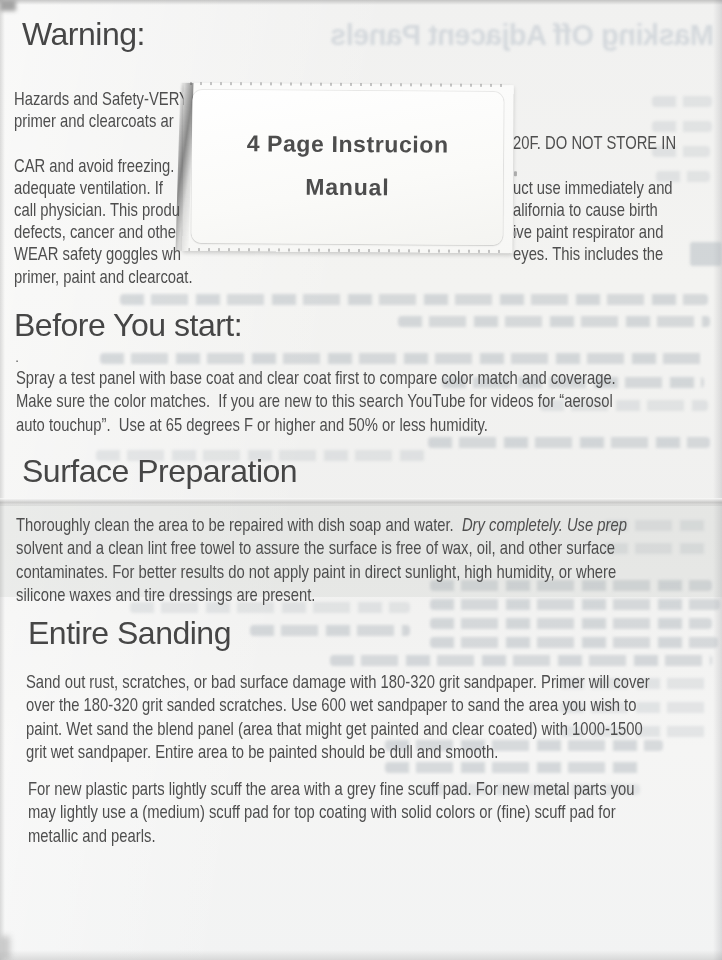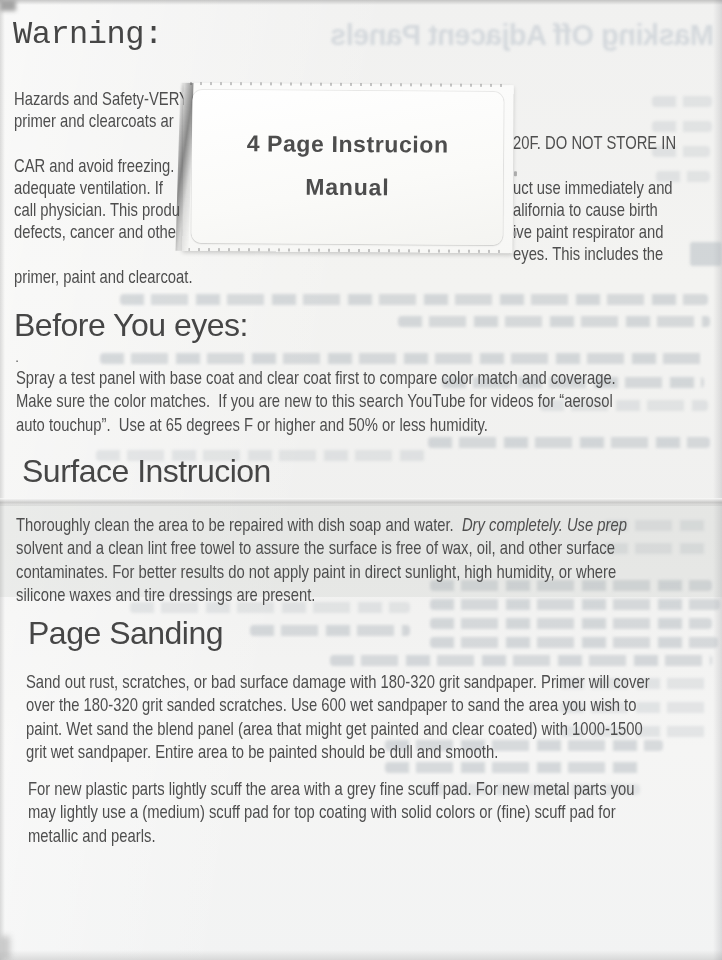--- a/index.html
+++ b/index.html
@@ -109,21 +109,21 @@
   <div class="ghost g-faint" style="left:560px;top:678px;width:150px"></div>
   <div class="ghost g-faint" style="left:560px;top:702px;width:150px"></div>
   <div class="ghost g-faint" style="left:560px;top:726px;width:150px"></div>
   <div class="ghost" style="left:385px;top:740px;width:278px"></div>
   <div class="ghost" style="left:385px;top:762px;width:258px"></div>
   <div class="ghost g-faint" style="left:420px;top:784px;width:220px"></div>
 
   <div class="crease"></div>
   <div class="grayband"></div>
 
-  <div class="h" style="left:13px;top:16px;font-family:Liberation Mono, monospace;">Warning:</div>
+  <div class="h" style="left:22px;top:16px;">Warning:</div>
 
   <div>
     <div class="wrow" style="top:88px">
         <span class="wl"><span class="ct">Hazards and Safety-VERY</span></span>
       </div>
     <div class="wrow" style="top:110px">
         <span class="wl"><span class="ct">primer and clearcoats ar</span></span>
       </div>
     <div class="wrow" style="top:132px">
         <span class="wr"><span class="ct">20F. DO NOT STORE IN</span></span>
@@ -137,58 +137,59 @@
       </div>
     <div class="wrow" style="top:199px">
         <span class="wl"><span class="ct">call physician. This produ</span></span>
         <span class="wr"><span class="ct">alifornia to cause birth</span></span>
       </div>
     <div class="wrow" style="top:221px">
         <span class="wl"><span class="ct">defects, cancer and othe</span></span>
         <span class="wr"><span class="ct">ive paint respirator and</span></span>
       </div>
     <div class="wrow" style="top:243px">
+        <span class="wl"><span class="ct">WEAR safety goggles wh</span></span>
         <span class="wr"><span class="ct">eyes. This includes the</span></span>
       </div>
     <div class="wrow" style="top:266px">
         <span class="wl"><span class="ct">primer, paint and clearcoat.</span></span>
       </div>
   </div>
 
   <div class="liner">
     <div class="perf top"></div>
     <div class="perf bottom"></div>
     <div class="curl"></div>
     <div class="sticker">
       <div class="t1">4 Page Instrucion</div>
       <div class="t2">Manual</div>
     </div>
     <div class="speck" style="right:-4px;top:86px;"></div>
     <div class="speck" style="right:-4px;top:146px;"></div>
   </div>
 
-  <div class="h" style="left:14px;top:307px;">Before You eyes:</div>
+  <div class="h" style="left:14px;top:307px;">Before You start:</div>
   <div class="stray">.</div>
 
   <div class="para body" style="left:16px;top:366px;">
     <div class="line"><span class="ct">Spray a test panel with base coat and clear coat first to compare color match and coverage.</span></div>
     <div class="line"><span class="ct">Make sure the color matches.  If you are new to this search YouTube for videos for “aerosol</span></div>
     <div class="line"><span class="ct">auto touchup”.  Use at 65 degrees F or higher and 50% or less humidity.</span></div>
   </div>
 
-  <div class="h" style="left:22px;top:453px;">Surface Instrucion</div>
+  <div class="h" style="left:22px;top:453px;">Surface Preparation</div>
 
   <div class="para body" style="left:16px;top:513px;">
     <div class="line"><span class="ct"><span>Thoroughly clean the area to be repaired with dish soap and water.  </span><span class="it">Dry completely. Use prep</span></span></div>
     <div class="line"><span class="ct">solvent and a clean lint free towel to assure the surface is free of wax, oil, and other surface</span></div>
     <div class="line"><span class="ct">contaminates. For better results do not apply paint in direct sunlight, high humidity, or where</span></div>
     <div class="line"><span class="ct">silicone waxes and tire dressings are present.</span></div>
   </div>
 
-  <div class="h" style="left:28px;top:615px;">Page Sanding</div>
+  <div class="h" style="left:28px;top:615px;">Entire Sanding</div>
 
   <div class="para body" style="left:26px;top:670px;">
     <div class="line"><span class="ct">Sand out rust, scratches, or bad surface damage with 180-320 grit sandpaper. Primer will cover</span></div>
     <div class="line"><span class="ct">over the 180-320 grit sanded scratches. Use 600 wet sandpaper to sand the area you wish to</span></div>
     <div class="line"><span class="ct">paint. Wet sand the blend panel (area that might get painted and clear coated) with 1000-1500</span></div>
     <div class="line"><span class="ct">grit wet sandpaper. Entire area to be painted should be dull and smooth.</span></div>
   </div>
 
   <div class="para body" style="left:28px;top:777px;">
     <div class="line"><span class="ct">For new plastic parts lightly scuff the area with a grey fine scuff pad. For new metal parts you</span></div>

